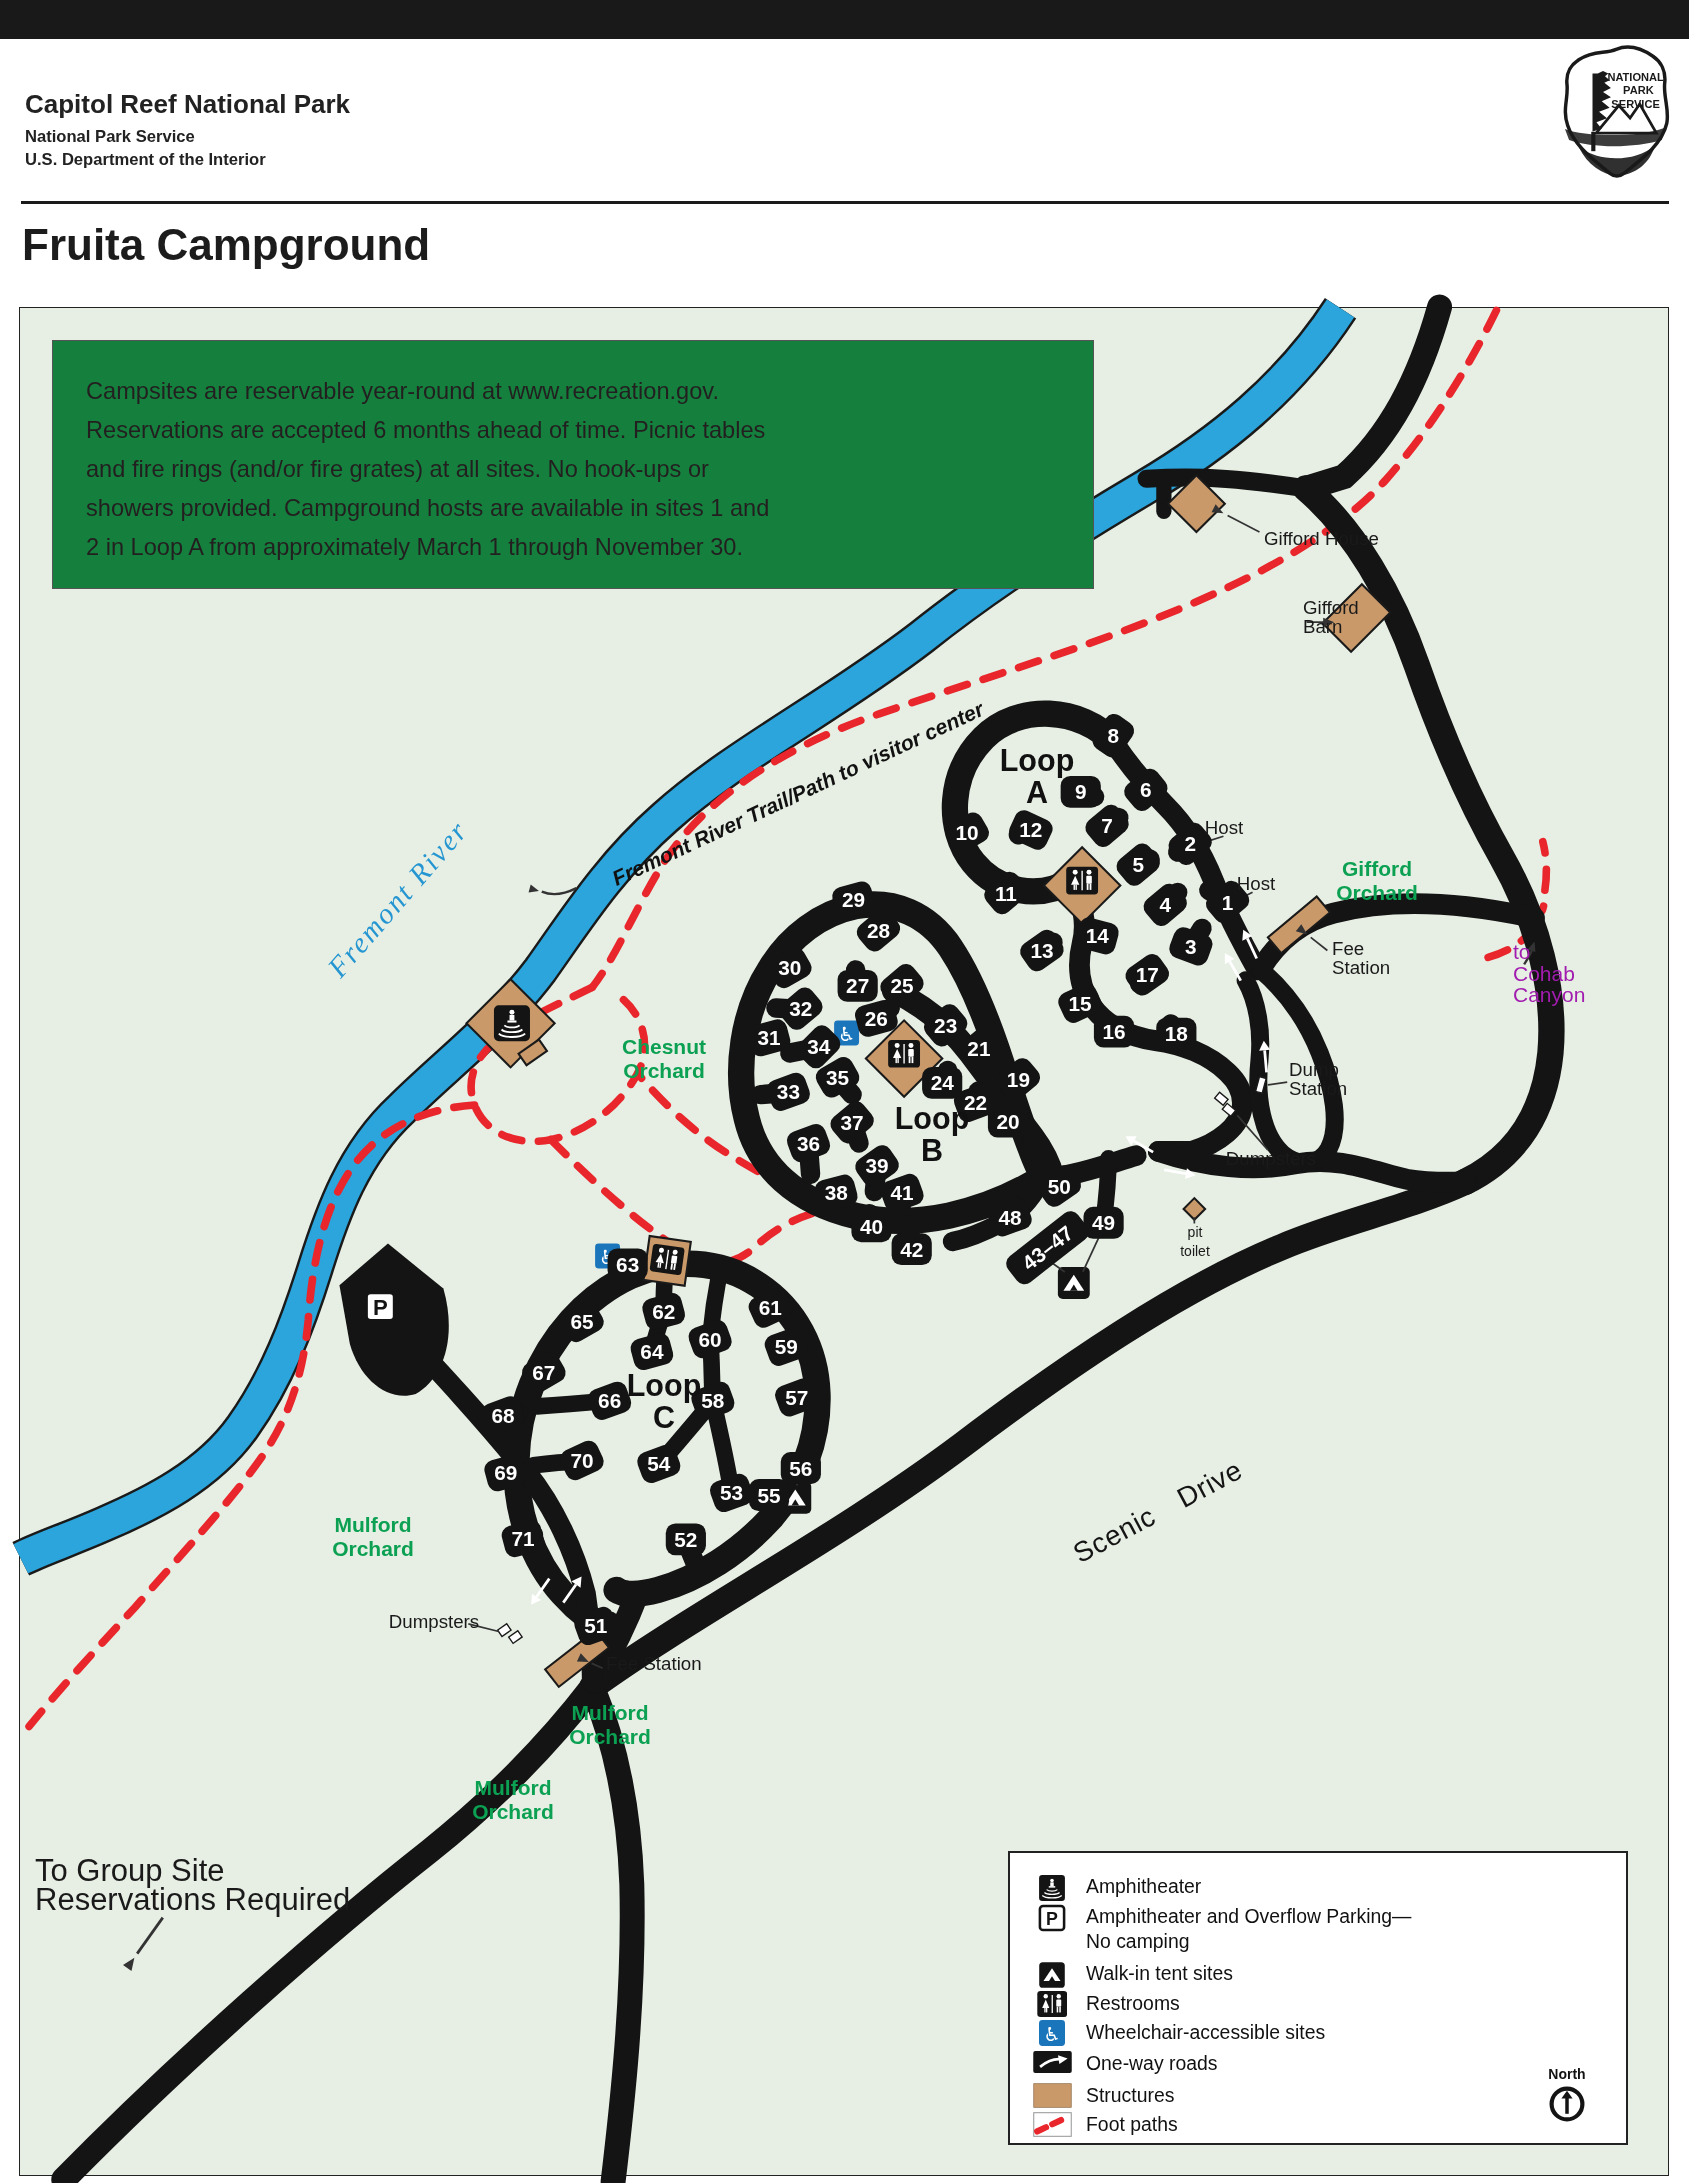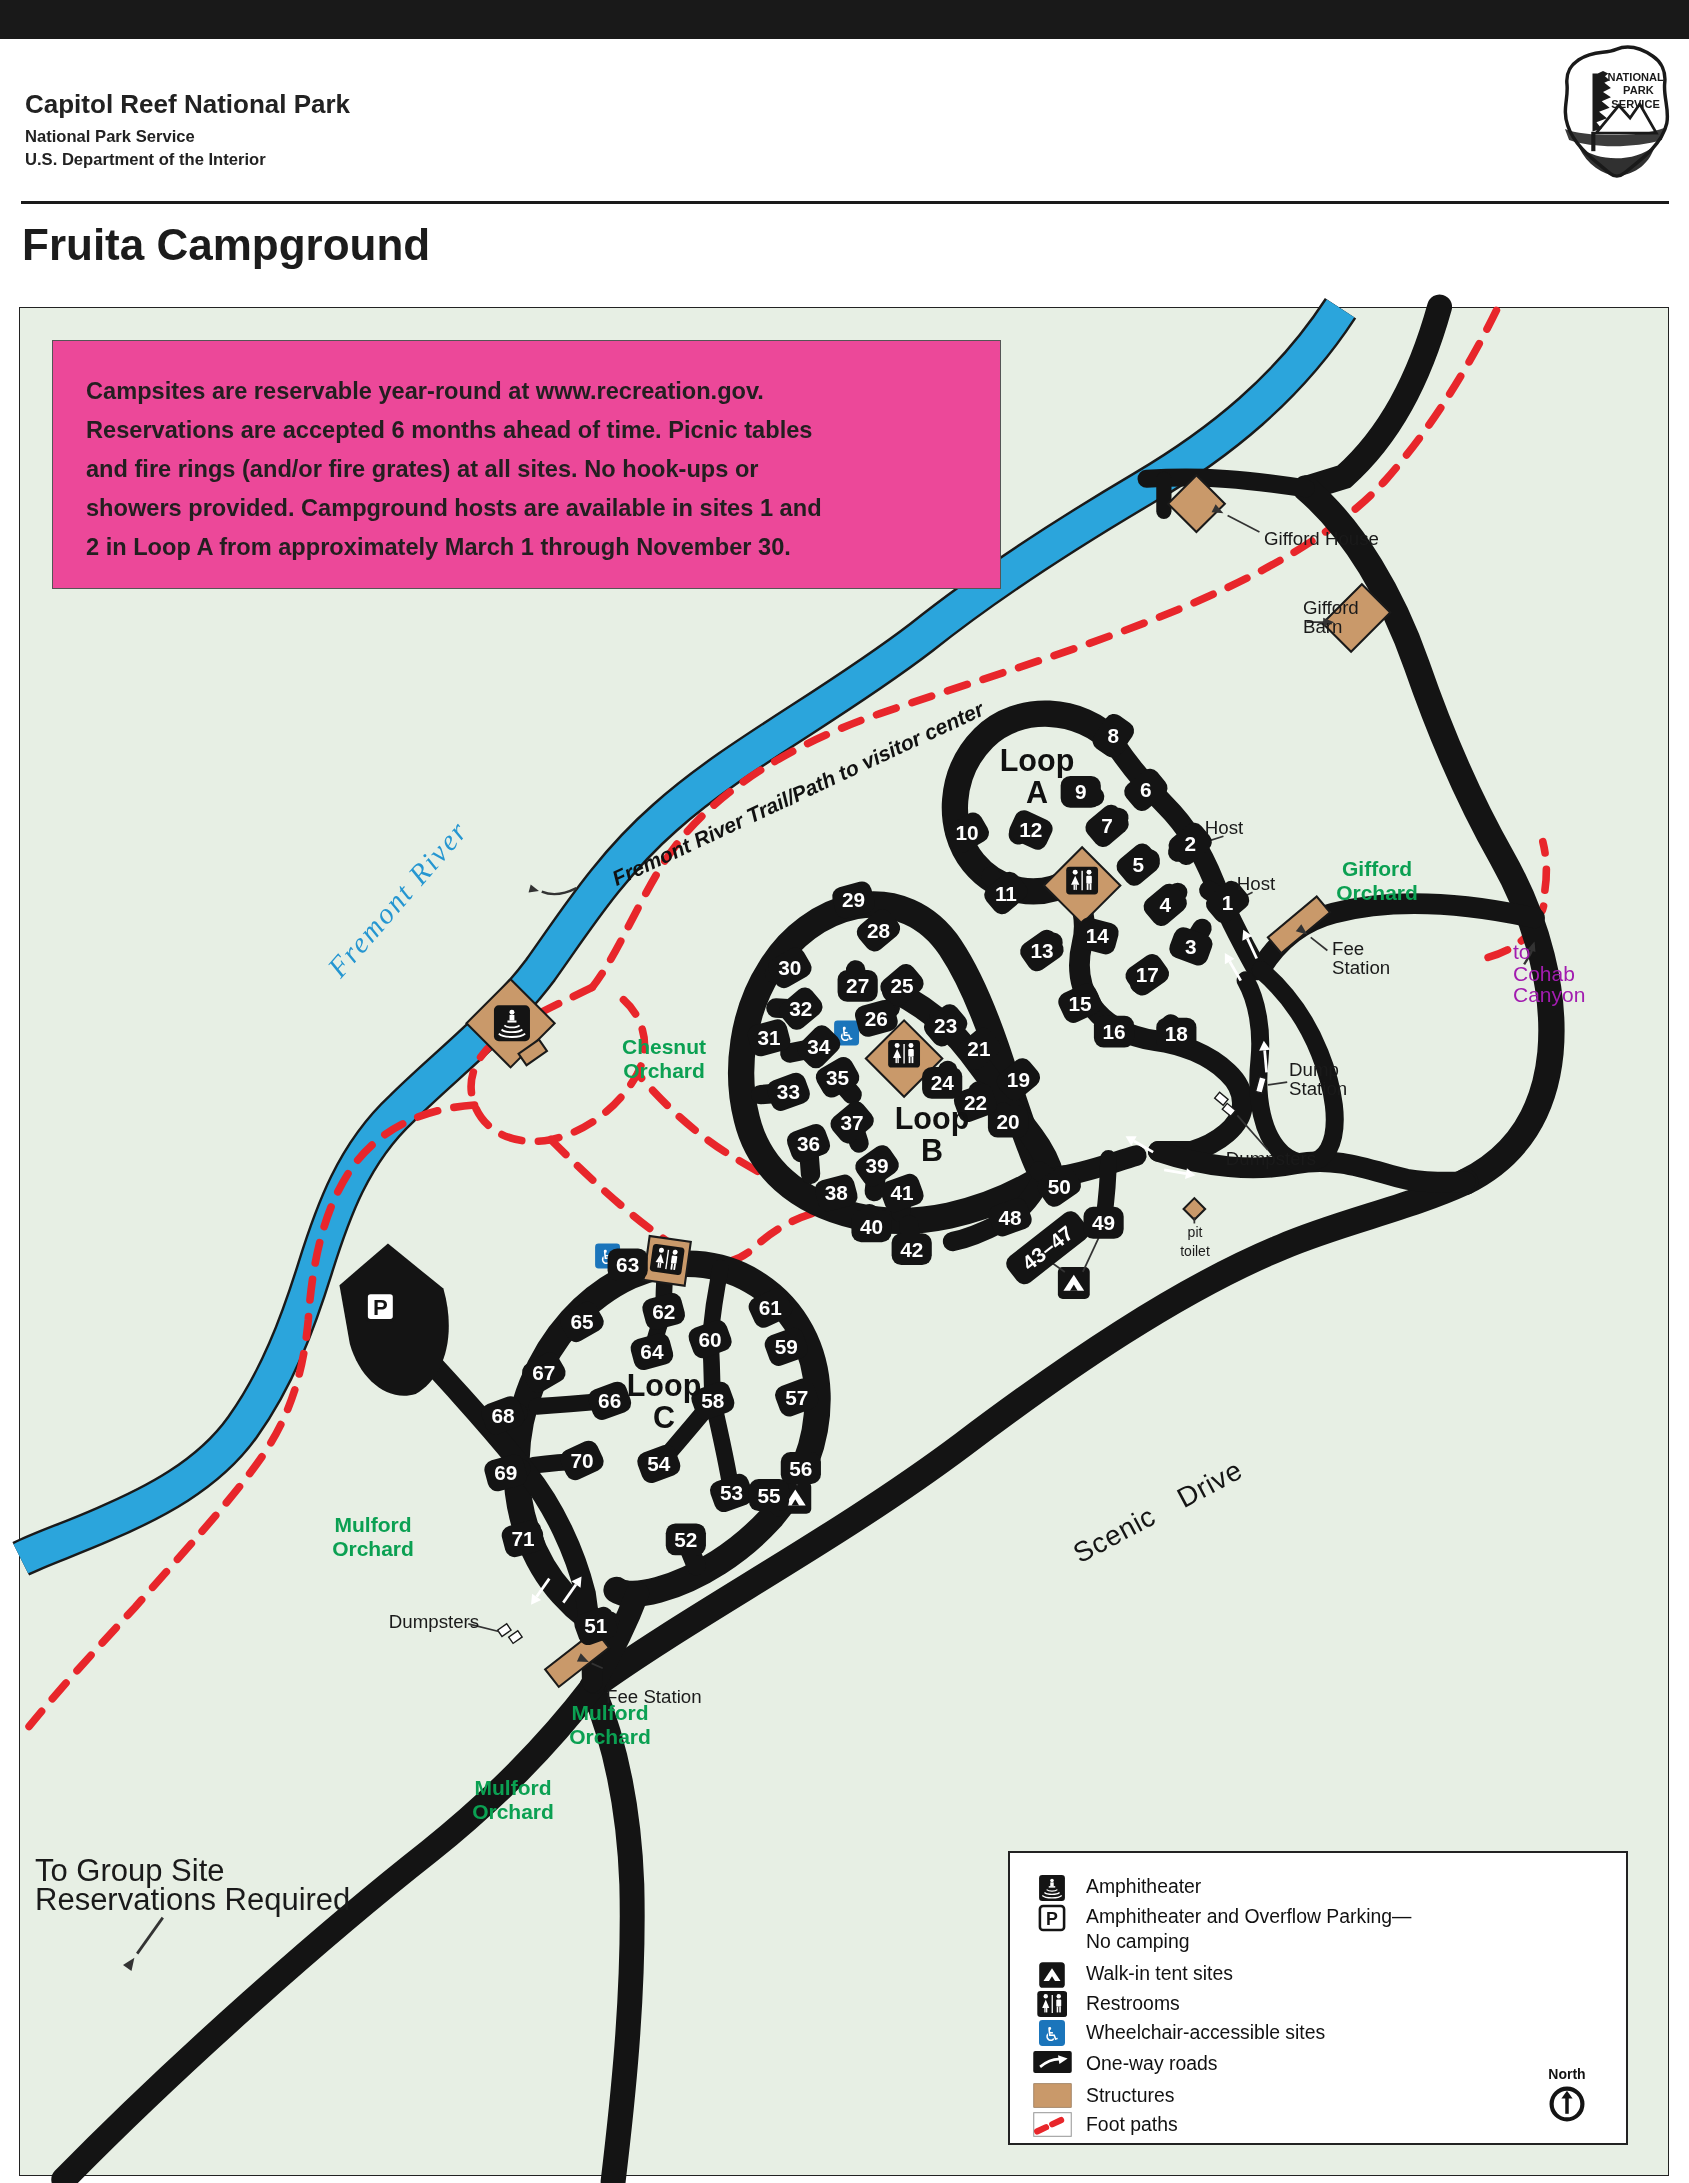--- a/index.html
+++ b/index.html
@@ -9,22 +9,22 @@
   }
   .topbar{position:absolute;left:0;top:0;width:1689px;height:39px;background:#191919;}
   .park-name{position:absolute;left:25px;top:61px;font-size:26px;font-weight:bold;color:#222;margin-top:28px;}
   .agency{position:absolute;left:25px;font-size:16.6px;font-weight:bold;color:#222;}
   .hr-rule{position:absolute;left:21px;top:201px;width:1648px;height:2.8px;background:#1a1a1a;}
   .page-title{position:absolute;left:22px;top:220px;font-size:44px;font-weight:bold;color:#1c1c1c;}
   .nps-logo{position:absolute;left:1558px;top:43px;width:115px;height:136px;}
   .map-frame{position:absolute;left:19.4px;top:307px;width:1650px;height:1869px;background:#e7efe4;border:1.4px solid #222;box-sizing:border-box;}
   .map-svg{position:absolute;left:0;top:0;width:1689px;height:2183px;}
   .infobox{
-    position:absolute;left:52px;top:340px;width:949px;height:249px;background:#ec4899;
-    border:1.4px solid #555;box-sizing:border-box;padding:30.5px 0 0 33px;font-weight:bold;
+    position:absolute;left:52px;top:340px;width:1042px;height:249px;background:#15803d;
+    border:1.4px solid #555;box-sizing:border-box;padding:30.5px 0 0 33px;
   }
   .infobox .iline{font-size:23.6px;line-height:39px;color:#231f20;}
   .lbl{position:absolute;white-space:nowrap;transform:translate(-50%,-50%);}
   .la{transform:translate(0,-50%);}
   .maplabel{font-size:18.7px;color:#1a1a1a;}
   .green{color:#0ba052;font-weight:bold;font-size:21px;text-align:center;line-height:23.6px;}
   .loop-label{font-weight:bold;font-size:30.5px;color:#111;text-align:center;line-height:32px;}
   .river-label{font-family:"Liberation Serif",serif;font-style:italic;font-size:29px;color:#2596d1;letter-spacing:2.1px;}
   .trail-label{font-size:21px;font-weight:bold;font-style:italic;color:#111;}
   .scenic-label{font-size:28px;color:#141414;word-spacing:21px;letter-spacing:0.7px;}
@@ -650,21 +650,21 @@
 <div class="lbl maplabel" style="left:1256px;top:884px;">Host</div>
 <div class="lbl la maplabel" style="left:1264px;top:539px;">Gifford House</div>
 <div class="lbl la maplabel" style="left:1303px;top:617px;line-height:19.4px;">
   <div>Gifford</div>
     <div>Barn</div>
 </div>
 <div class="lbl la maplabel" style="left:1332px;top:958px;line-height:19.4px;">
   <div>Fee</div>
     <div>Station</div>
 </div>
-<div class="lbl la maplabel" style="left:606px;top:1664px;margin-top:33px;">Fee Station</div>
+<div class="lbl la maplabel" style="left:606px;top:1664px;">Fee Station</div>
 <div class="lbl la maplabel" style="left:1289px;top:1080px;line-height:18.7px;">
   <div>Dump</div>
     <div>Station</div>
 </div>
 <div class="lbl maplabel" style="left:1271px;top:1159px;">Dumpsters</div>
 <div class="lbl maplabel" style="left:434px;top:1622px;">Dumpsters</div>
 <div class="lbl pit" style="left:1195px;top:1242px;">
   <div>pit</div>
     <div>toilet</div>
 </div>

